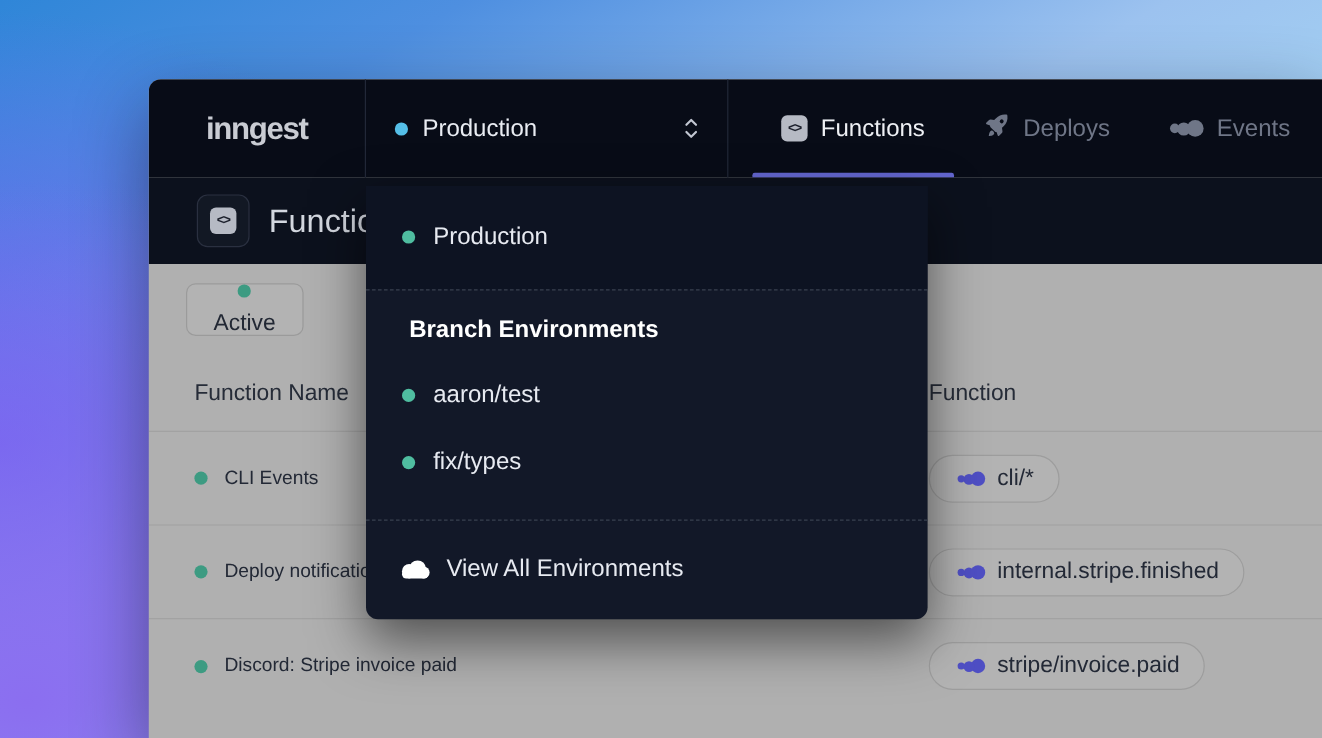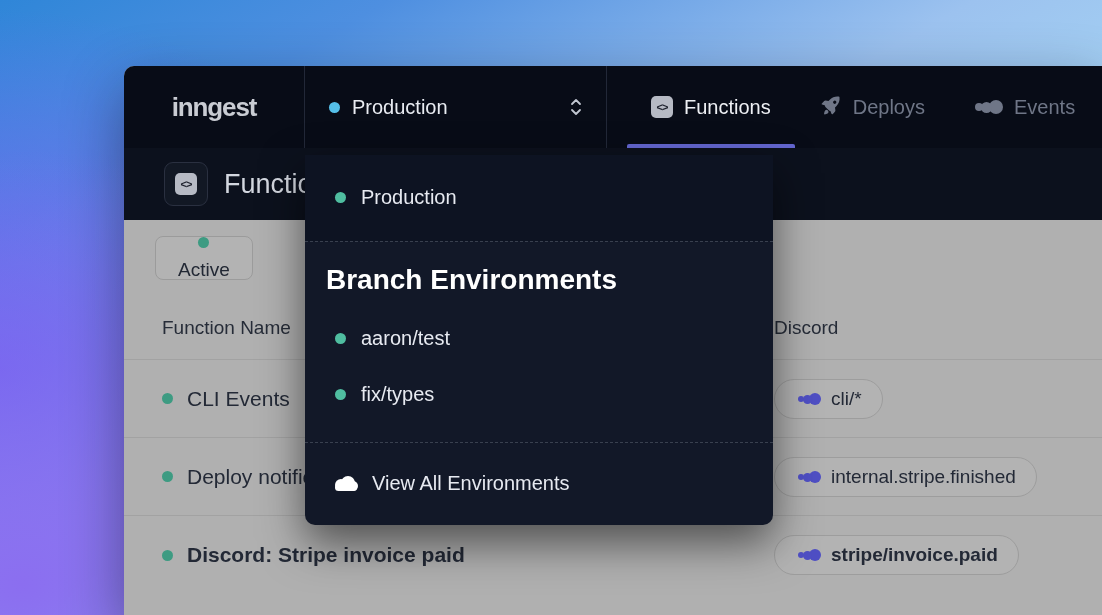--- a/index.html
+++ b/index.html
@@ -95,25 +95,25 @@
     border-bottom:1px solid #a2a2a2;
   }
   .th{ color:#262c38; font-size:19px; }
   .th-name{ padding-left:38px; width:620px; }
   .th-trig{ padding-left:30px; }
 
   .trow{
     height:78px; display:flex; align-items:center;
     border-bottom:1px solid #a2a2a2;
   }
-  .trow:last-child{ border-bottom:none;font-weight:bold; }
+  .trow:last-child{ border-bottom:none; }
   .cell-name{
     width:620px; padding-left:38px; display:flex; align-items:center; gap:14px;
   }
-  .fn-name{ color:#232936; font-size:21px; white-space:nowrap; }
+  .fn-name{ color:#232936; font-size:16px; white-space:nowrap; }
   .cell-trig{ padding-left:30px; display:flex; }
   .pill{
     display:inline-flex; align-items:center; gap:10px;
     height:40px; padding:0 20px; border-radius:20px;
     border:1px solid #9d9d9d; background:#b3b3b3; cursor:pointer;text-align:right;
   }
   .pill .txt{ color:#232936; font-size:19px; white-space:nowrap; }
   .ico-events.sm{ width:26px; height:14px; }
   .ico-events.sm i{ background:#4f4fc4; }
   .ico-events.sm i.a{ width:12px; height:12px; right:0; top:1px; }
@@ -129,21 +129,21 @@
   }
   .dd-top{ background:#0d1322; padding:20px 0 22px 0; }
   .dd-item{
     display:flex; align-items:center; gap:15px;
     padding:0 30px; height:44px; cursor:pointer;
   }
   .dd-item .txt{ color:#e7eaf1; font-size:20px; }
   .dd-sep{ border-top:1.5px dashed #39404f; }
   .dd-mid{ padding:22px 0 20px 0; }
   .dd-heading{
-    padding:0 30px 14px 21px; color:#ffffff; font-size:28px; font-weight:700;
+    padding:0 30px 14px 36px; color:#ffffff; font-size:20px; font-weight:700;
   }
   .dd-mid .dd-item{ height:56px; }
   .dd-bot{ padding:18px 0 20px 0; }
   .cloud{ width:22px; height:15px; position:relative; flex:none; }
   .cloud i{ position:absolute; background:#ffffff; border-radius:50%; }
   .cloud i.c1{ width:12px; height:12px; left:0;  bottom:0; }
   .cloud i.c2{ width:14px; height:14px; left:6px; bottom:1px; }
   .cloud i.c3{ width:10px; height:10px; left:13px; bottom:0; }
   .cloud i.base{ width:22px; height:7px; left:0; bottom:0; border-radius:4px; }
 </style>
@@ -209,21 +209,21 @@
 
     <div class="filter-bar">
       <div class="filter-chip">
         <span class="dot dot-green"></span>
         <span class="label">Active</span>
       </div>
     </div>
 
     <div class="thead">
       <div class="th th-name">Function Name</div>
-      <div class="th th-trig">Discord</div>
+      <div class="th th-trig">Function</div>
     </div>
 
     <div class="trow">
       <div class="cell-name">
         <span class="dot dot-green"></span>
         <span class="fn-name">CLI Events</span>
       </div>
       <div class="cell-trig">
         <span class="pill">
           <span class="ico-events sm">

